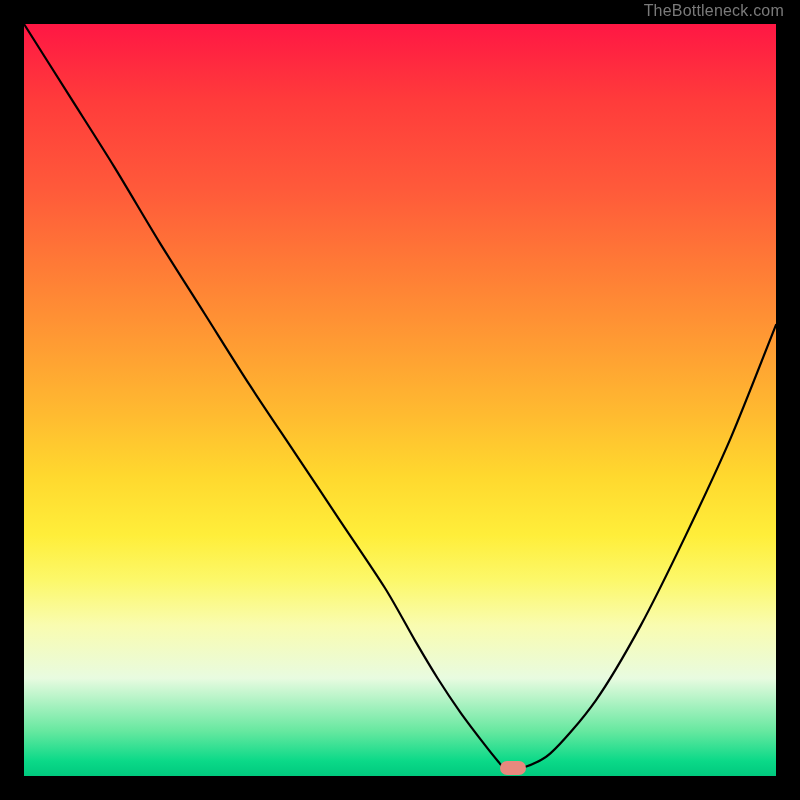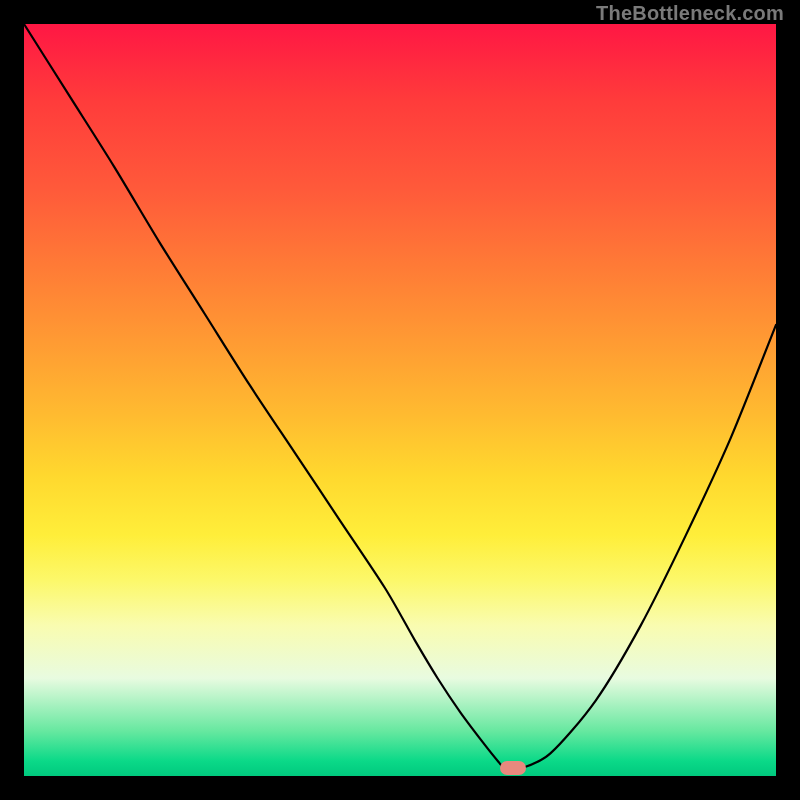--- a/index.html
+++ b/index.html
@@ -9,22 +9,22 @@
     background: #000;
     position: relative;
     font-family: Arial, Helvetica, sans-serif;
     overflow: hidden;
   }
   .watermark {
     position: absolute;
     top: 2px;
     right: 16px;
     color: #7a7a7a;
-    font-size: 20px;
-    font-weight: 700;
+    font-size: 16px;
+    font-weight: 400;
     letter-spacing: 0.2px;
     z-index: 10;
   }
   .plot-area {
     position: absolute;
     left: 24px;
     top: 24px;
     width: 752px;
     height: 752px;
     background: linear-gradient(to bottom,

